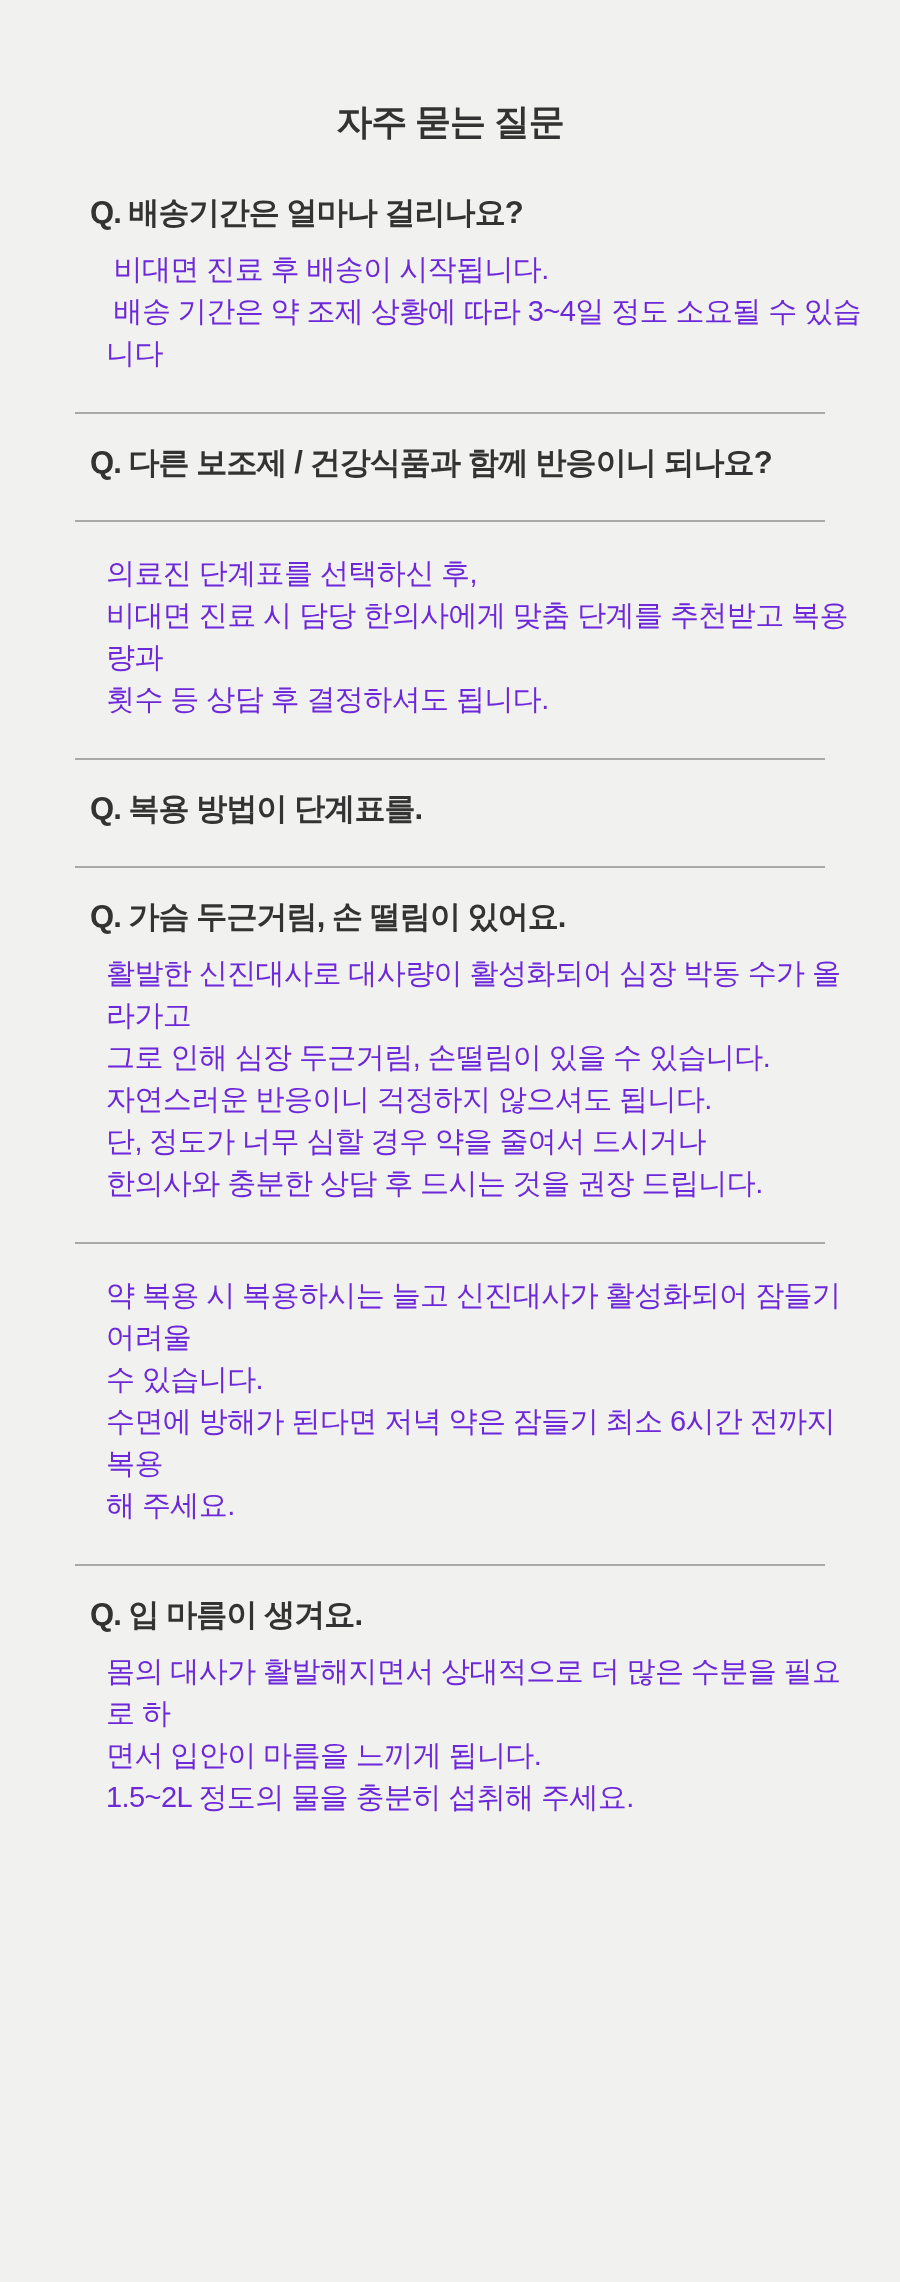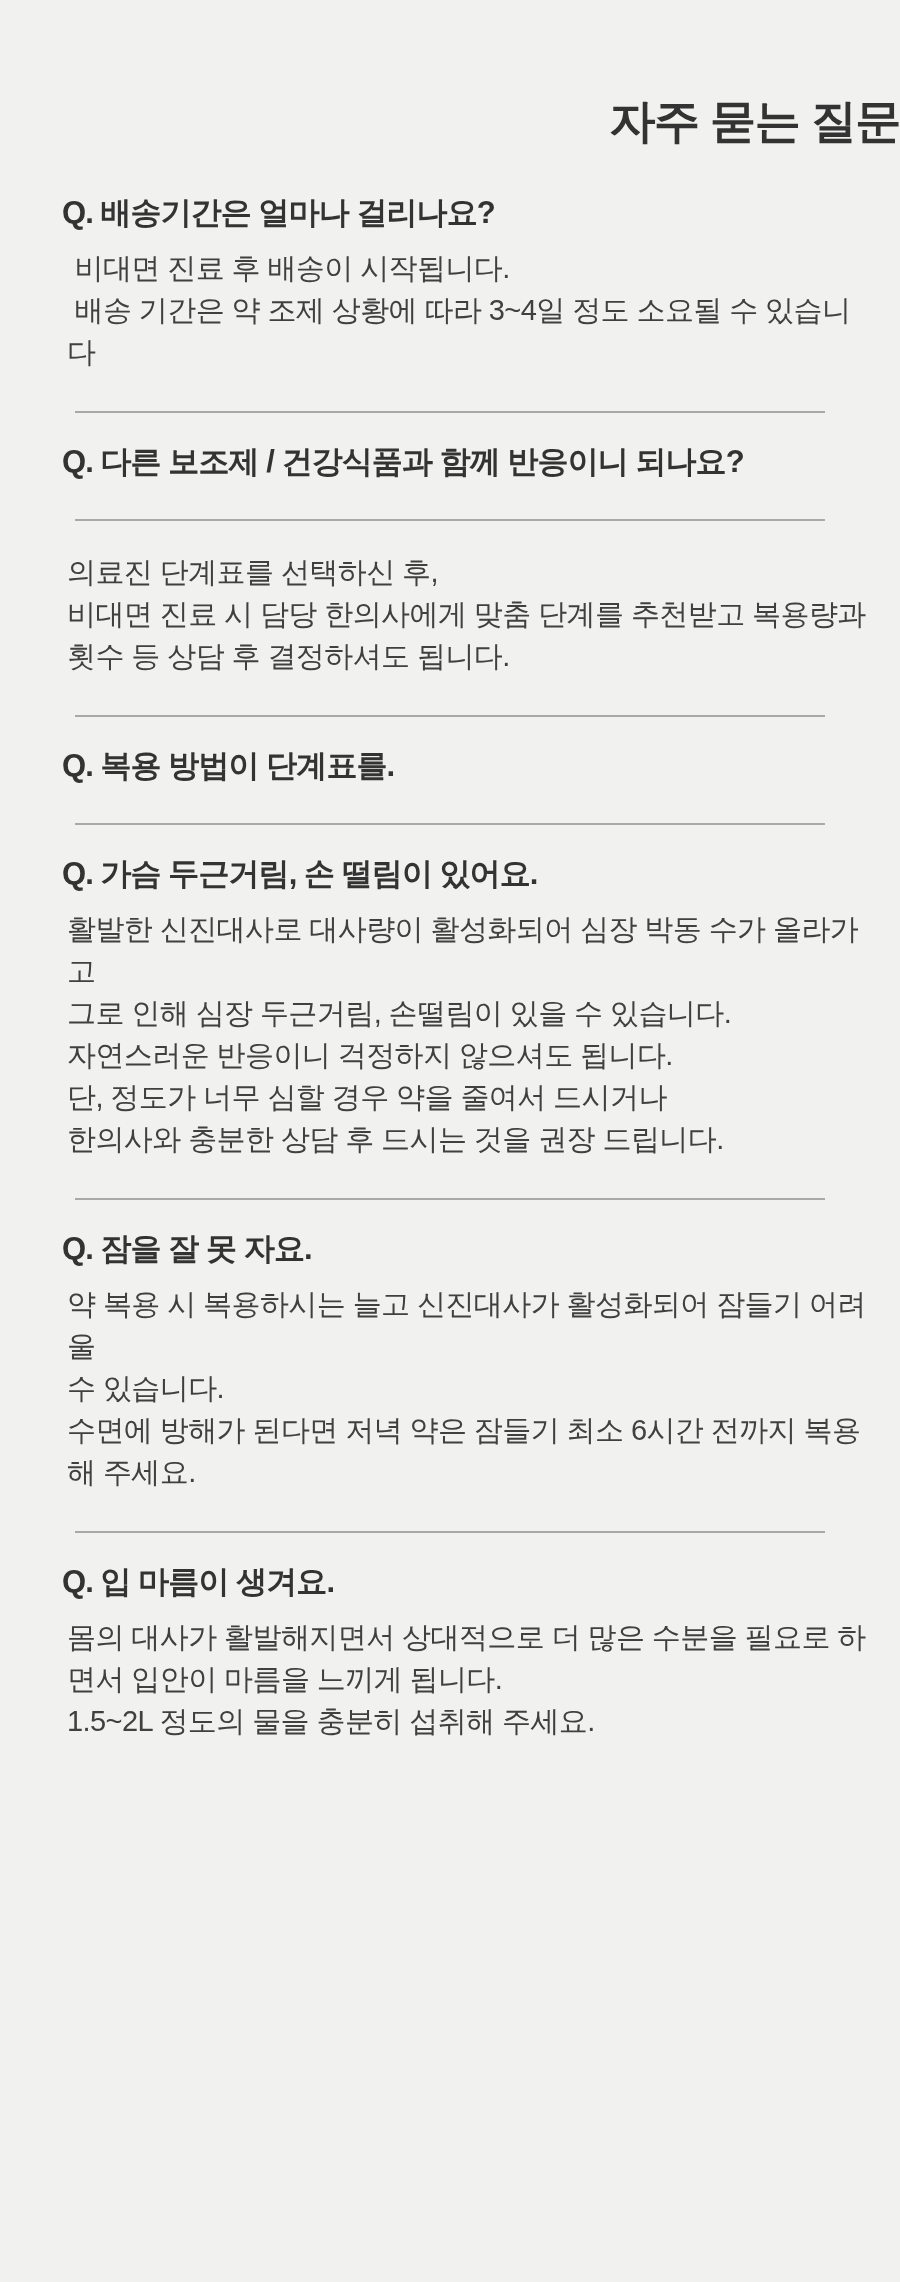--- a/index.html
+++ b/index.html
@@ -16,44 +16,44 @@
   }
   .page {
     box-sizing: border-box;
     width: 900px;
     min-height: 2282px;
     padding: 95px 0 40px 0;
     overflow: hidden;
   }
   .page-title {
     margin: 0 0 46px 0;
-    text-align: right;
-    font-size: 46px;
+    text-align: center;
+    font-size: 36px;
     line-height: 53px;
     font-weight: 700;
     color: #333333;
     letter-spacing: -0.03em;
   }
   .faq-section {
-    padding: 0 20px 0 62px;
+    padding: 0 20px 0 90px;
   }
   .faq-question {
     margin: 0 0 15px 0;
     font-size: 31px;
     line-height: 38px;
     font-weight: 700;
     color: #333333;
     letter-spacing: -0.03em;
   }
   .faq-answer {
-    margin: 5px;
+    margin: 16px;
     font-size: 29px;
     line-height: 42px;
     font-weight: 400;
-    color: #404040;
+    color: #6d28d9;
     letter-spacing: -0.02em;
     white-space: pre-wrap;
   }
   .section-divider {
     border: none;
     border-top: 2px solid #a9a9a7;
     margin: 38px 75px 30px 75px;
     height: 0;
   }
 </style>
@@ -97,21 +97,20 @@
     <p class="faq-answer">활발한 신진대사로 대사량이 활성화되어 심장 박동 수가 올라가고
 그로 인해 심장 두근거림, 손떨림이 있을 수 있습니다.
 자연스러운 반응이니 걱정하지 않으셔도 됩니다.
 단, 정도가 너무 심할 경우 약을 줄여서 드시거나
 한의사와 충분한 상담 후 드시는 것을 권장 드립니다.</p>
   </section>
 
   <hr class="section-divider">
 
   <section class="faq-section">
-    <h2 class="faq-question">Q. 잠을 잘 못 자요.</h2>
     <p class="faq-answer">약 복용 시 복용하시는 늘고 신진대사가 활성화되어 잠들기 어려울
 수 있습니다.
 수면에 방해가 된다면 저녁 약은 잠들기 최소 6시간 전까지 복용
 해 주세요.</p>
   </section>
 
   <hr class="section-divider">
 
   <section class="faq-section">
     <h2 class="faq-question">Q. 입 마름이 생겨요.</h2>

